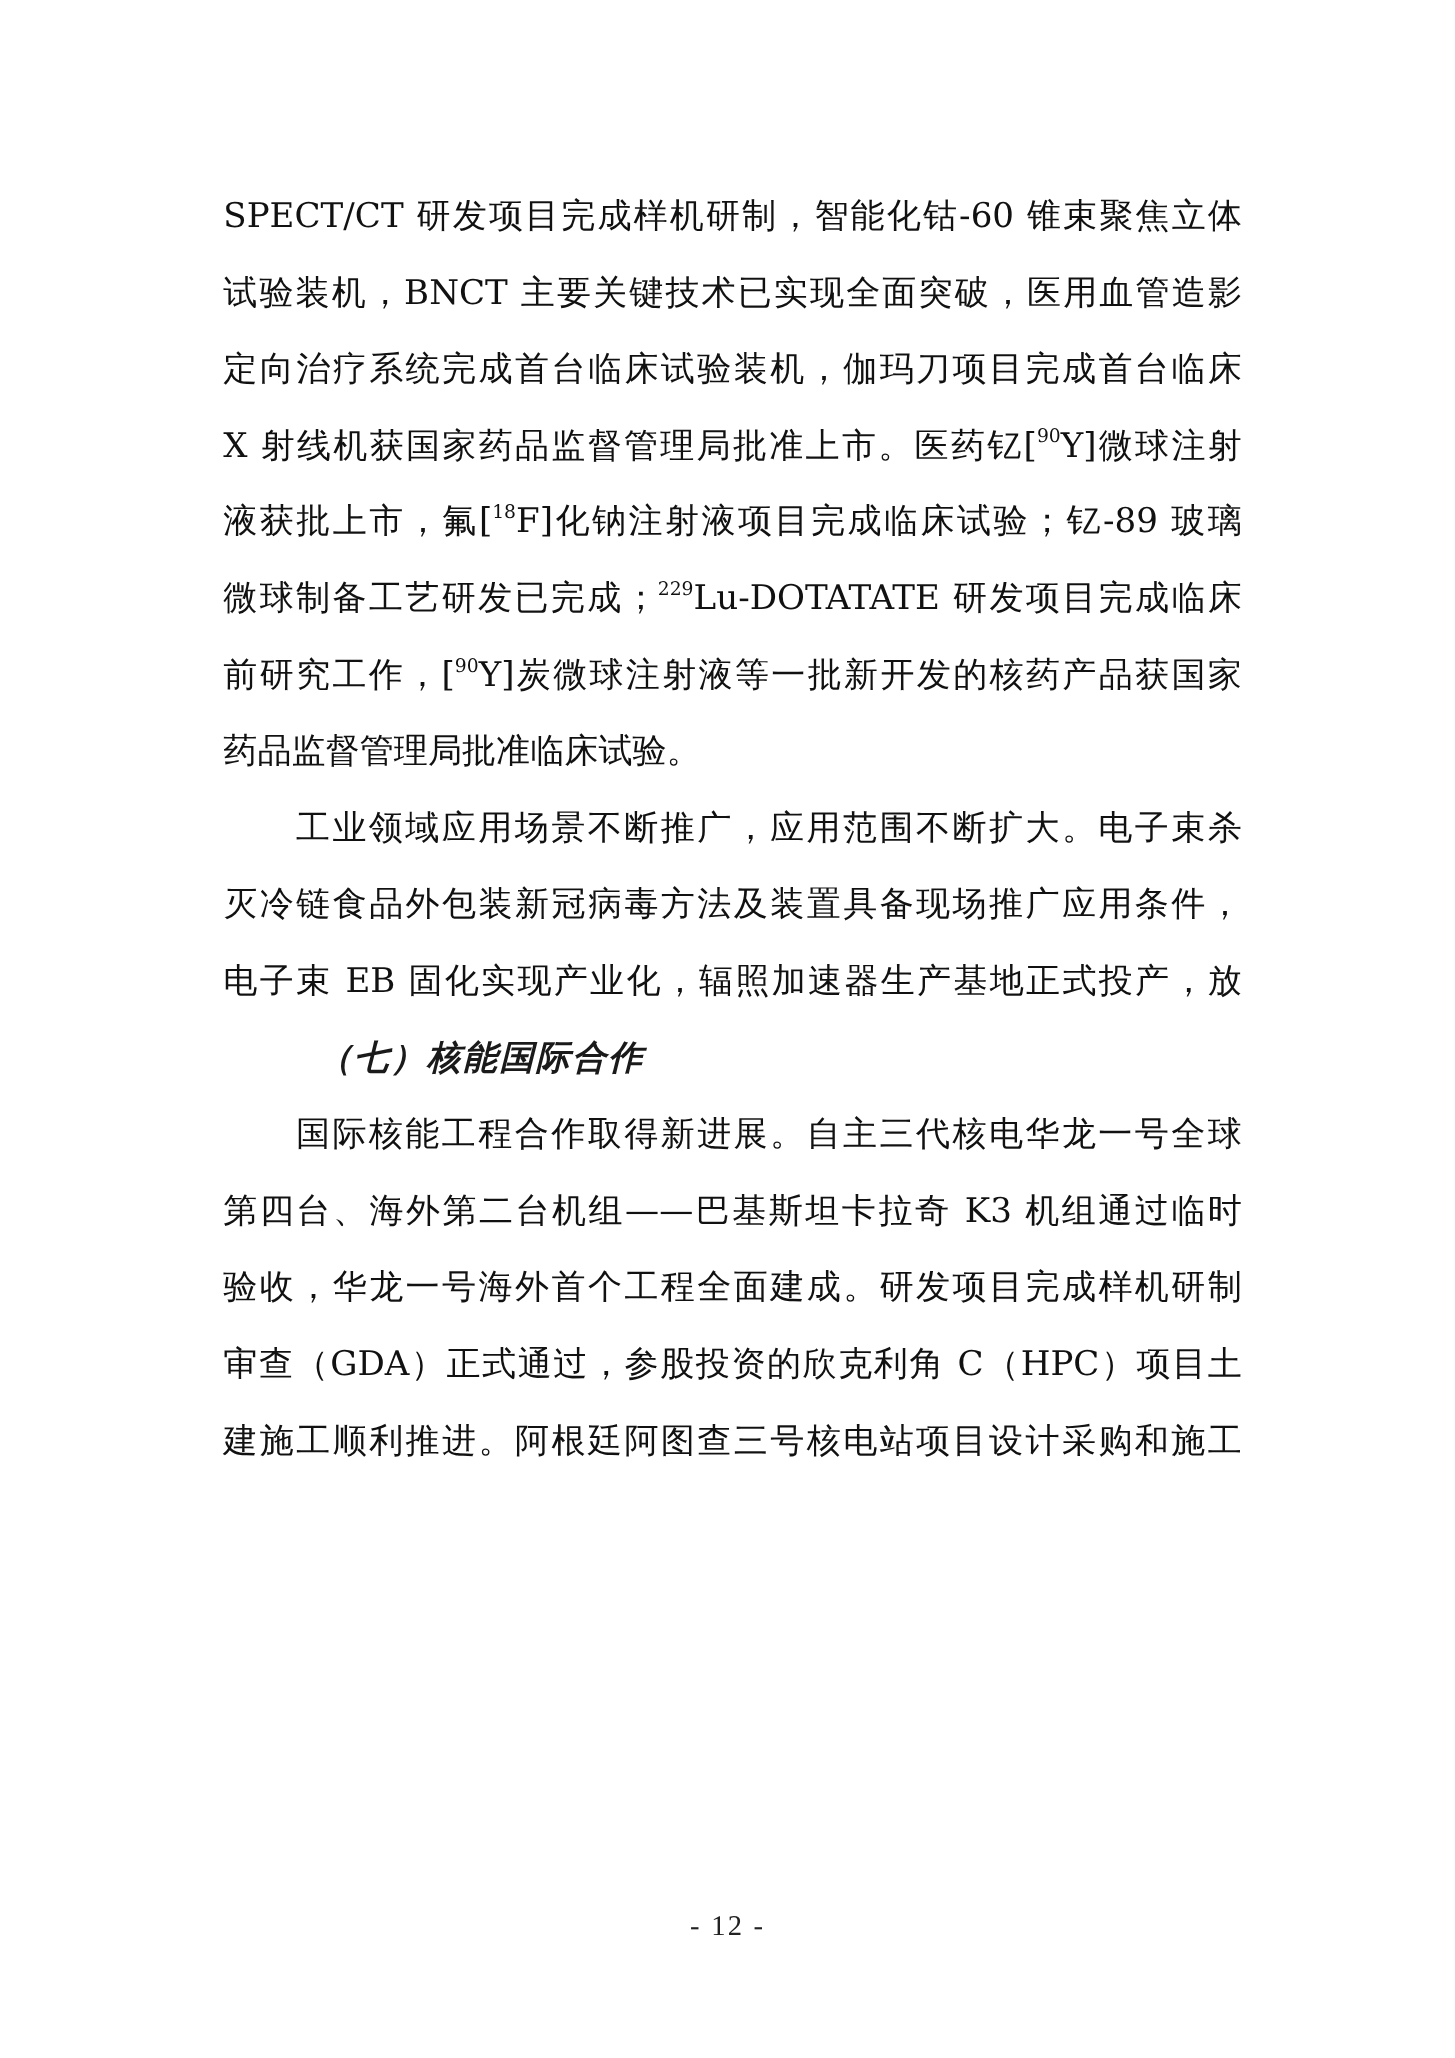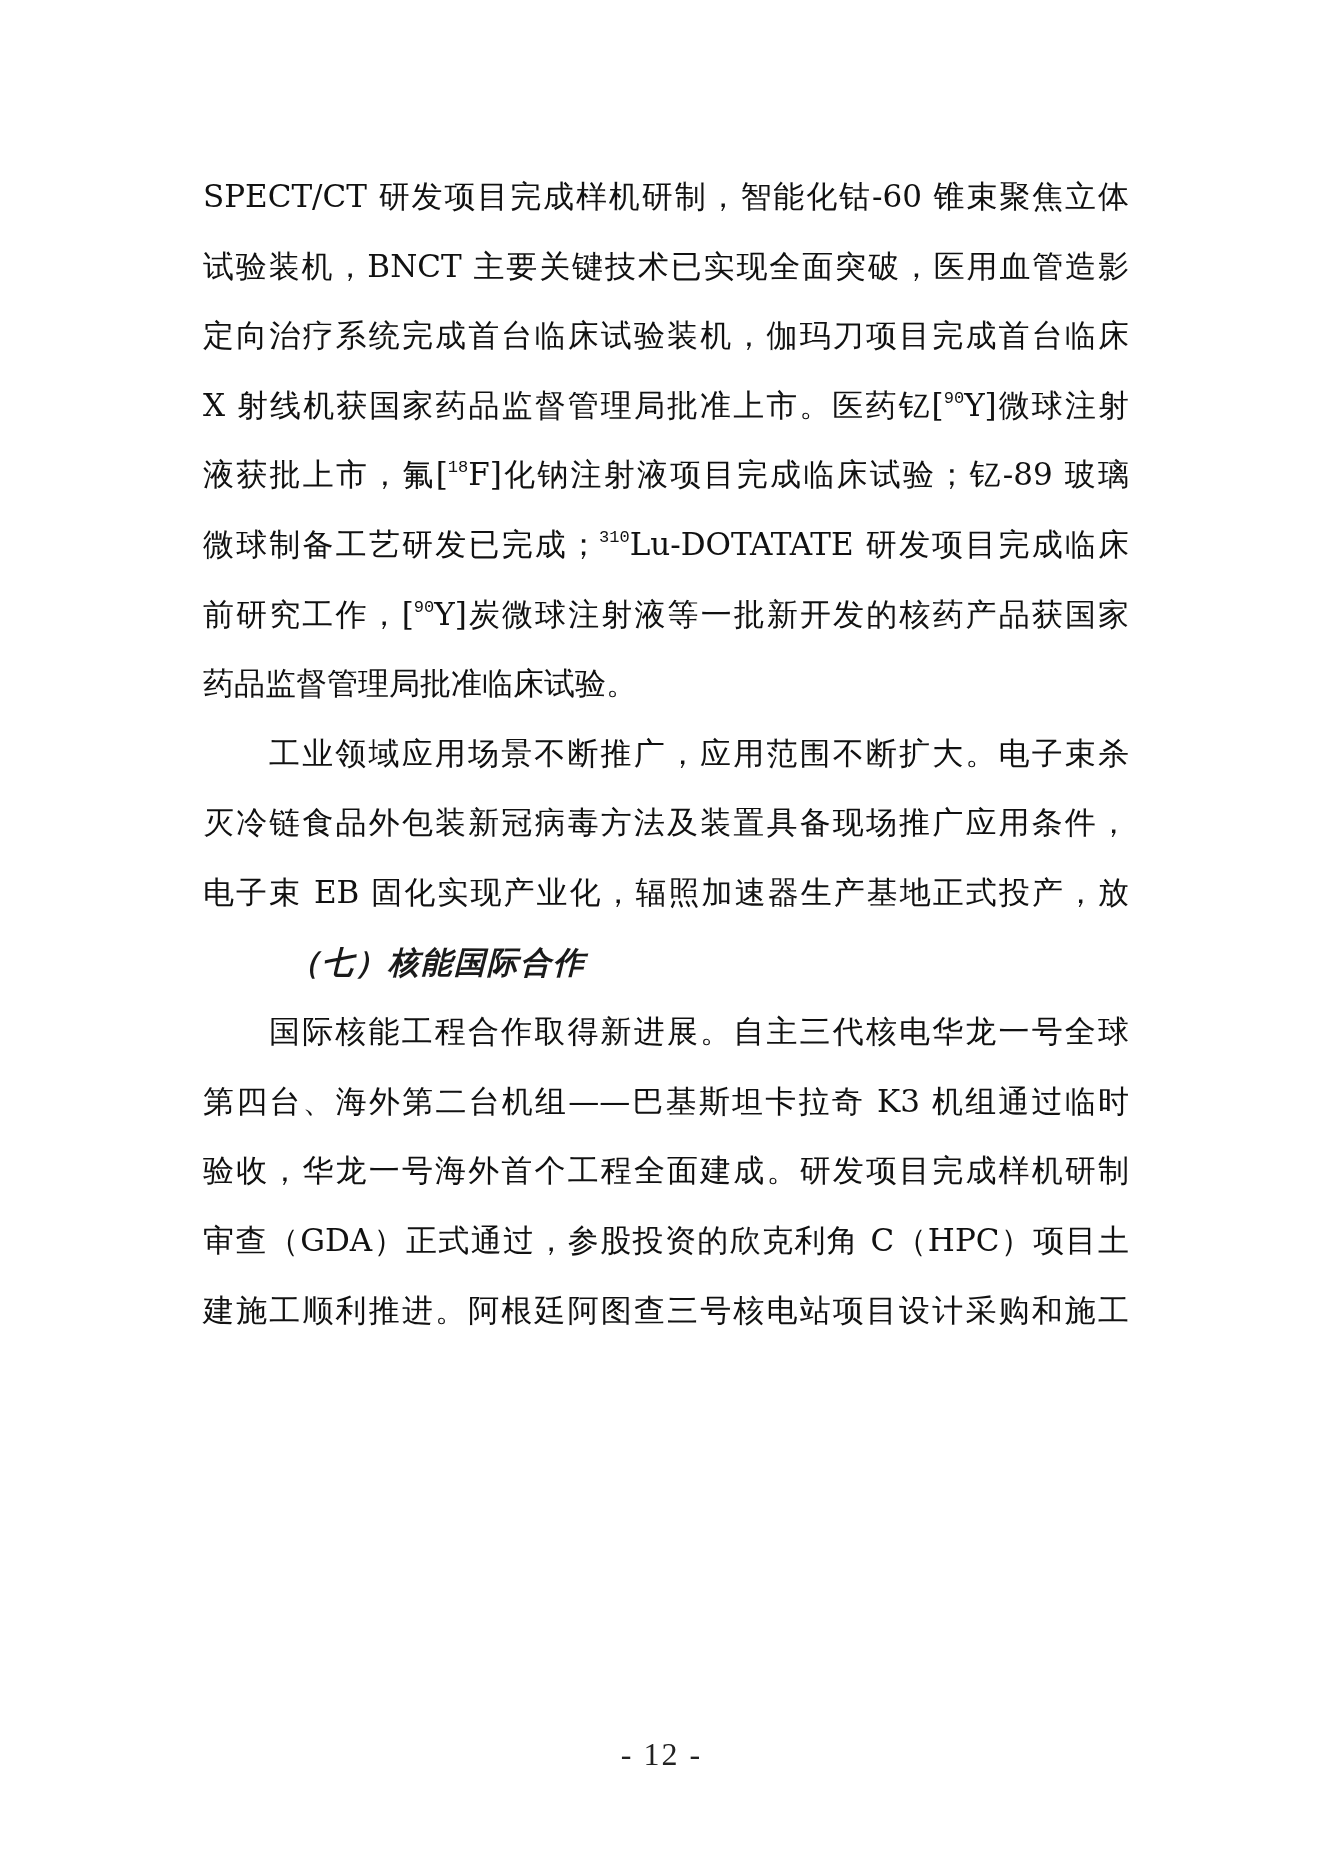--- a/index.html
+++ b/index.html
@@ -50,46 +50,45 @@
     font-weight: bold;
     color: #1a1a1a;
     letter-spacing: 2px;
     text-align-last: left;
     font-style: italic;
   }
   sup {
     font-size: 0.55em;
     vertical-align: 0.75em;
     line-height: 0;
-    font-family: Liberation Mono, monospace;
   }
   .page-number {
     position: absolute;
     left: 0;
     width: 1323px;
     top: 1736px;
     text-align: center;
     font-family: "Liberation Serif", serif;
-    font-size: 32px;
+    font-size: 26px;
     color: #222222;
     letter-spacing: 2px;
   }
 </style>
 </head>
 <body>
 
 <div class="page">
   <div class="body-text" id="body-text">
       <div>
         <div class="line">SPECT/CT 研发项目完成样机研制，智能化钴-60 锥束聚焦立体</div>
         <div class="line">试验装机，BNCT 主要关键技术已实现全面突破，医用血管造影</div>
         <div class="line">定向治疗系统完成首台临床试验装机，伽玛刀项目完成首台临床</div>
         <div class="line">X 射线机获国家药品监督管理局批准上市。医药钇[<sup>90</sup>Y]微球注射</div>
         <div class="line">液获批上市，氟[<sup>18</sup>F]化钠注射液项目完成临床试验；钇-89 玻璃</div>
-        <div class="line">微球制备工艺研发已完成；<sup>310</sup>Lu-DOTATATE 研发项目完成临床</div>
+        <div class="line">微球制备工艺研发已完成；<sup>229</sup>Lu-DOTATATE 研发项目完成临床</div>
         <div class="line">前研究工作，[<sup>90</sup>Y]炭微球注射液等一批新开发的核药产品获国家</div>
         <div class="line last">药品监督管理局批准临床试验。</div>
       </div>
       <div>
         <div class="line indent">工业领域应用场景不断推广，应用范围不断扩大。电子束杀</div>
         <div class="line">灭冷链食品外包装新冠病毒方法及装置具备现场推广应用条件，</div>
         <div class="line">电子束 EB 固化实现产业化，辐照加速器生产基地正式投产，放</div>
       </div>
       <div>
         <div class="line heading">（七）核能国际合作</div>

